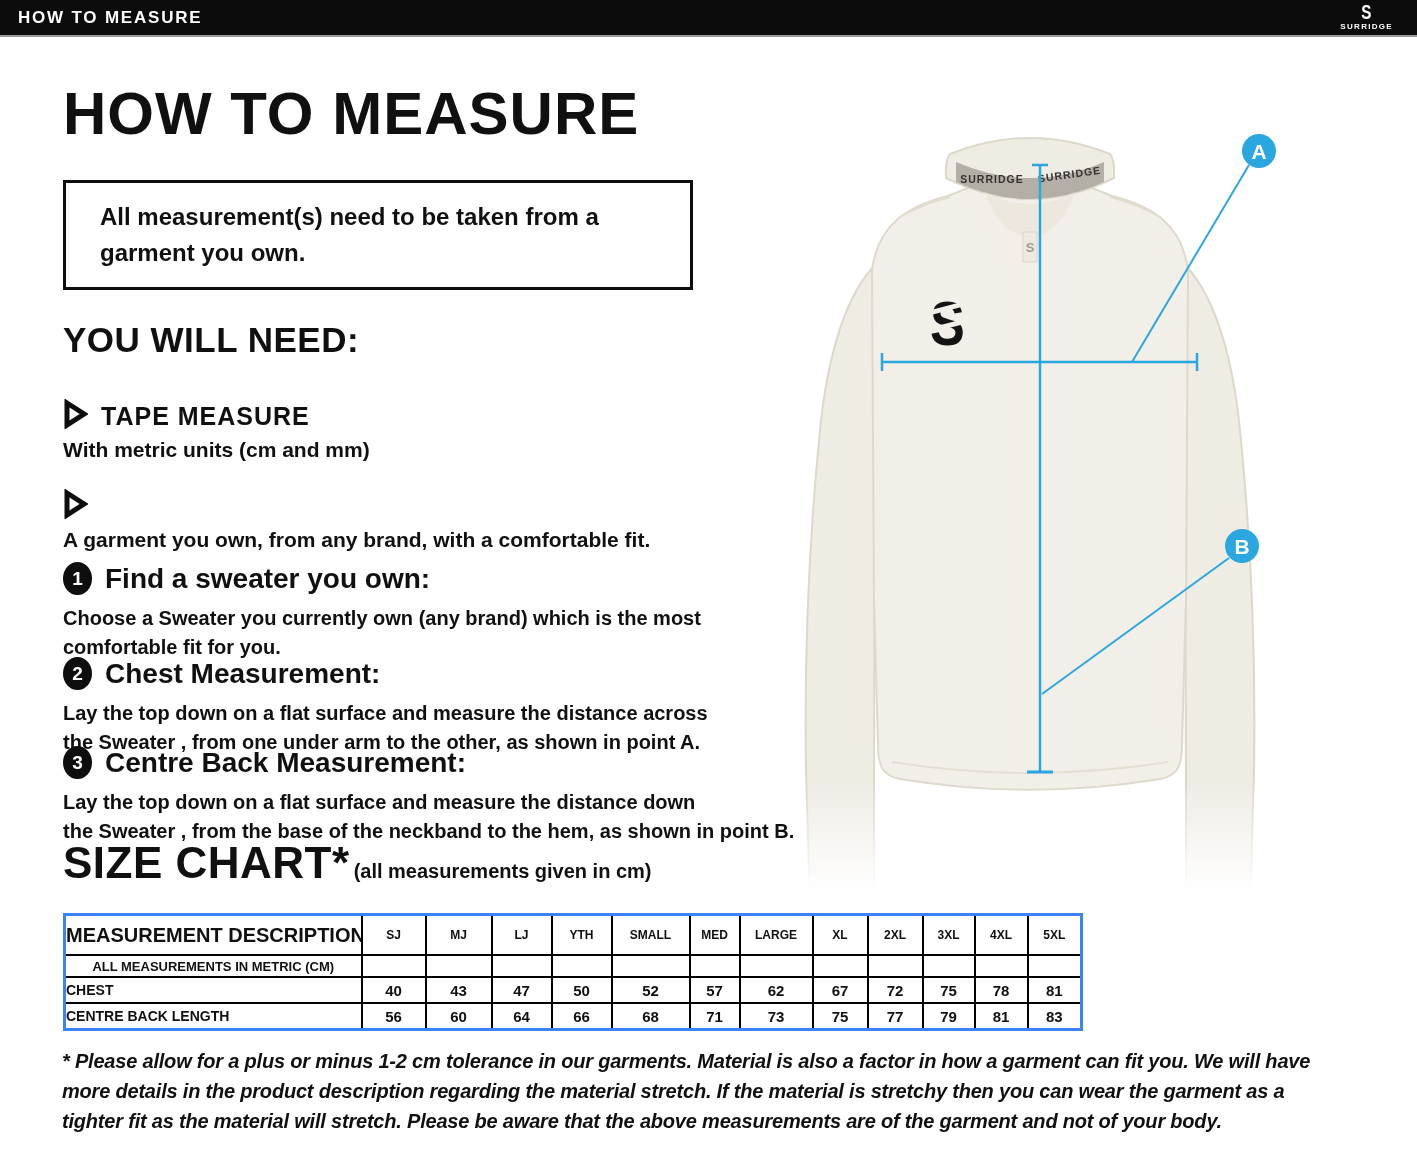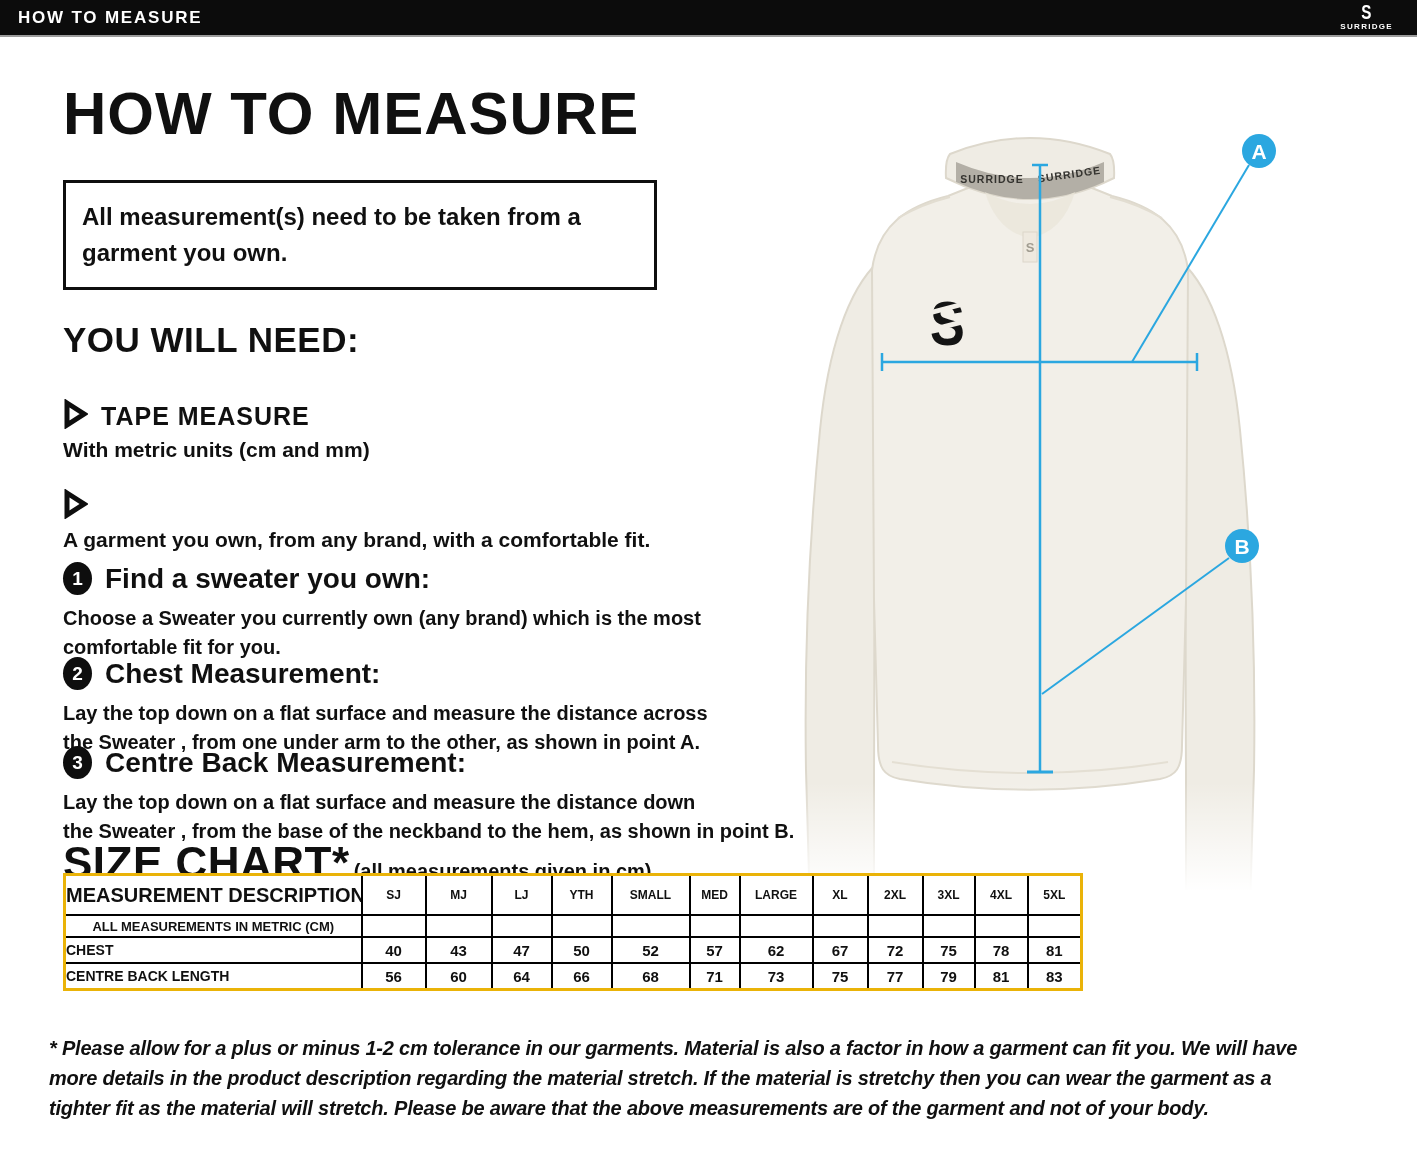--- a/index.html
+++ b/index.html
@@ -15,21 +15,21 @@
     border-bottom:2px solid #9b9b9b;box-sizing:border-box;
     display:flex;align-items:center;justify-content:space-between;
     padding:0 18px;z-index:6;
   }
   .topbar-title{color:#fff;font-weight:bold;font-size:17px;letter-spacing:1.8px}
   .brand{display:flex;flex-direction:column;align-items:center;line-height:1;color:#fff;margin-right:6px}
   .brand-mark{font-weight:bold;font-size:16px;transform:scaleY(1.25) scaleX(.95)}
   .brand-name{font-weight:bold;font-size:8px;letter-spacing:1.3px;margin-top:2px}
   
   h1.title{left:63px;top:84px;margin:0;font-size:60px;line-height:1;font-weight:bold;letter-spacing:1px;z-index:2}
-  .notice{left:63px;top:180px;width:556px;border:3px solid #0e0e0e;padding:16px 16px;z-index:2;background:#fff}
+  .notice{left:63px;top:180px;width:556px;border:3px solid #0e0e0e;padding:16px 34px;z-index:2;background:#fff}
   .notice p{margin:0;font-size:24px;font-weight:bold;line-height:1.5;white-space:pre-line}
   .ywn{left:63px;top:320px;margin:0;font-size:35px;font-weight:bold;letter-spacing:.5px;z-index:2}
   .need{z-index:2}
   .need-head{display:flex;align-items:center;gap:13px}
   .need-label{font-size:25px;font-weight:bold;letter-spacing:1px}
   .need-desc{margin:5px 0 0;font-size:21px;font-weight:bold}
   #need-0{left:63px;top:399px}
   #need-1{left:63px;top:489px}
   .step{z-index:2}
   .step-head{display:flex;align-items:center;gap:13px}
@@ -37,30 +37,30 @@
        display:flex;align-items:center;justify-content:center;font-size:19px;font-weight:bold;flex:0 0 auto}
   .step-title{font-size:28px;font-weight:bold}
   .step-desc{margin:9px 0 0;font-size:20px;font-weight:bold;line-height:1.47;white-space:pre-line;width:780px}
   #step-0{left:63px;top:562px}
   #step-1{left:63px;top:657px}
   #step-2{left:63px;top:746px}
   .sc-head{left:63px;top:838px;display:flex;align-items:baseline;gap:4px;z-index:2}
   .sc-head h2{margin:0;font-size:44px;font-weight:bold;letter-spacing:.5px}
   .sc-sub{font-size:20px;font-weight:bold}
   
-  table.size{left:63px;top:873px;width:1017px;border-collapse:collapse;table-layout:fixed;
-             background:#fff;z-index:4;font-weight:bold;border:3px solid #eab308}
+  table.size{left:63px;top:913px;width:1017px;border-collapse:collapse;table-layout:fixed;
+             background:#fff;z-index:4;font-weight:bold;border:3px solid #3b82f6}
   table.size th,table.size td{border:2px solid #000;overflow:hidden;white-space:nowrap;padding:0}
   th.deh{font-size:20px;text-align:left;padding:0 5px;height:38px}
   th.szh{font-size:12px;text-align:center;height:38px}
   td.metric{font-size:13px;text-align:center;padding:0 5px;height:20px}
   td.rowlabel{font-size:14px;text-align:left;padding:0 5px;height:24px}
   td.val{font-size:15px;text-align:center;height:24px}
   
-  .footnote{left:46px;top:1030px;width:1350px;margin:3px;font-size:20px;font-weight:bold;
+  .footnote{left:46px;top:1030px;width:1350px;margin:16px;font-size:20px;font-weight:bold;
             font-style:italic;line-height:1.5;white-space:pre-line;letter-spacing:-.2px;z-index:2}
   
   .diagram{left:780px;top:120px;width:540px;height:900px;margin:0;z-index:1}
   svg text{font-family:"Liberation Sans",sans-serif}
 </style>
 </head>
 <body>
 
 <header class="abs topbar">
   <div class="topbar-title">HOW TO MEASURE</div>

